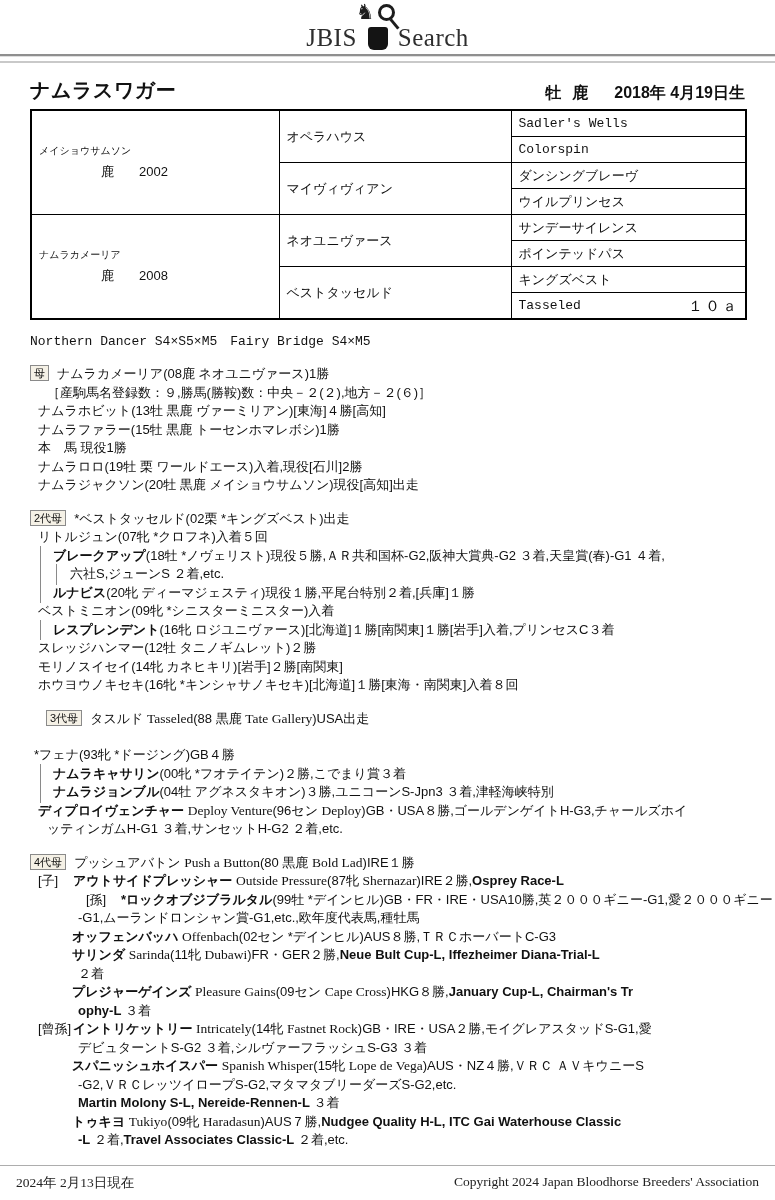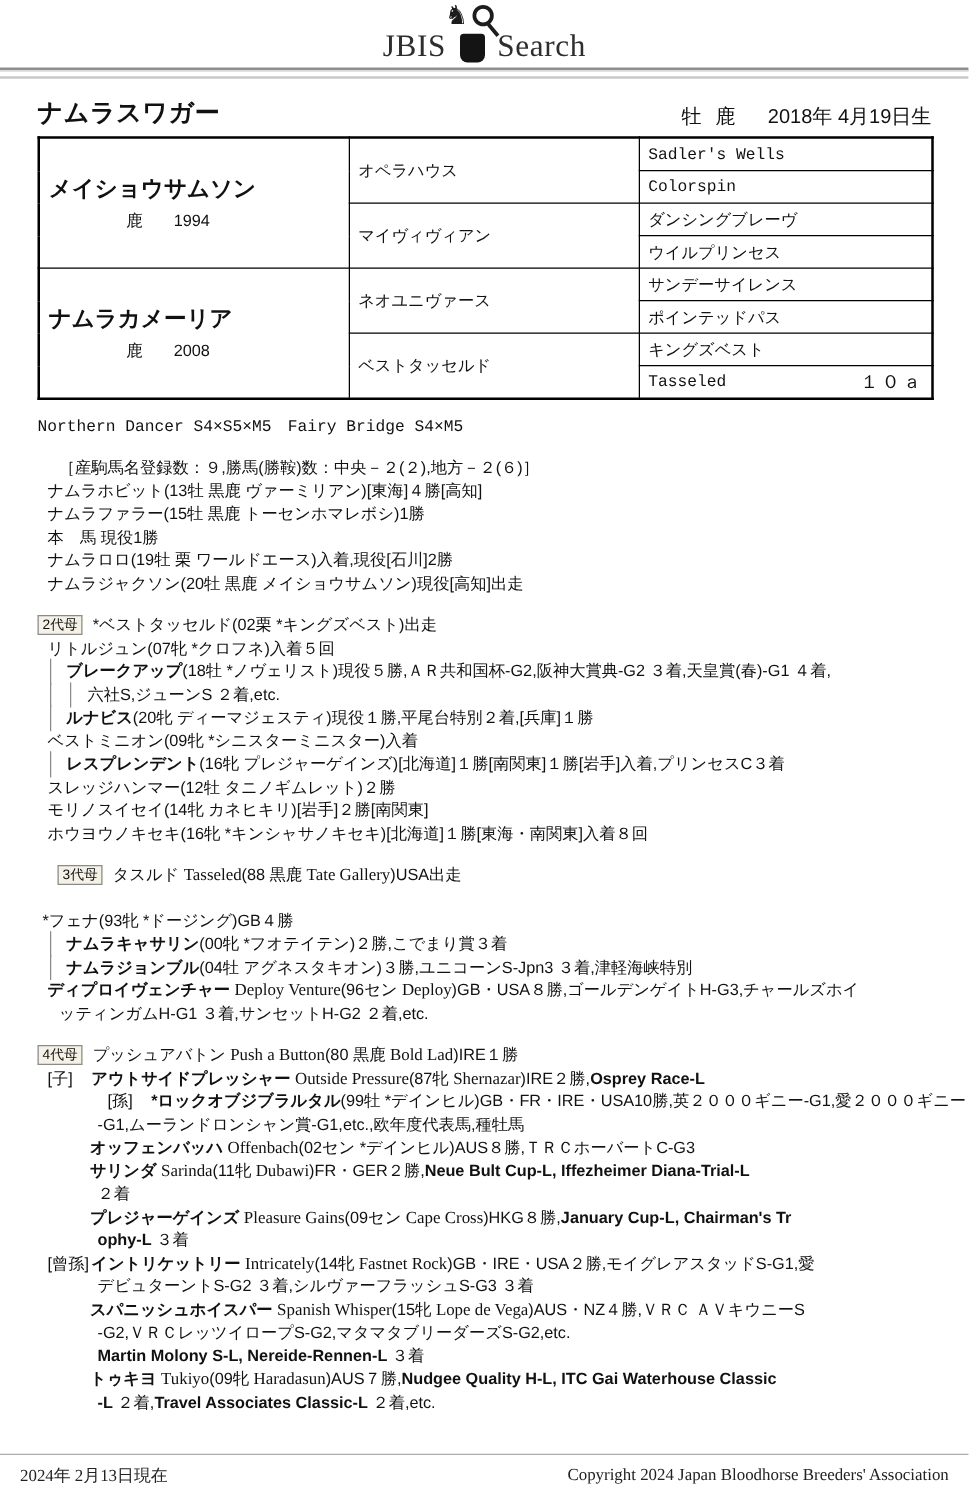--- a/index.html
+++ b/index.html
@@ -15,28 +15,28 @@
   .li-bucket{position:absolute;left:9px;bottom:2px;width:20px;height:23px;background:#141414;border-radius:3px 3px 6px 6px;}
   .li-horse{position:absolute;left:-3px;top:-2px;font-size:21px;font-style:normal;color:#1c1c1c;line-height:1;}
   .li-lens{position:absolute;right:4px;top:0;width:11px;height:11px;border:3px solid #1d1d1d;border-radius:50%;}
   .li-handle{position:absolute;right:3px;top:14px;width:3px;height:12px;background:#1d1d1d;transform:rotate(-40deg);}
   .rule1{height:2px;background:#8f8f8f;border-bottom:1px solid #dedede;margin-top:2px;}
   .rule2{height:2px;background:#c9c9c9;margin-top:4px;}
 
   
   .titlebar{display:flex;justify-content:space-between;align-items:flex-end;padding:0 30px;margin-top:14px;}
   .horse-title{font-size:20px;font-weight:bold;margin:0;letter-spacing:.5px;}
-  .birth-info{font-size:16px;font-weight:normal;white-space:nowrap;}
+  .birth-info{font-size:16px;font-weight:bold;white-space:nowrap;}
   .bi-coat{margin-left:11px;}
   .bi-birth{margin-left:26px;}
 
   
   table.pedigree{border-collapse:collapse;border:2px solid #000;margin:5px 30px 0;width:715px;table-layout:fixed;}
   .pedigree td{border:1px solid #000;font-size:13px;padding:0 7px;height:25px;vertical-align:middle;overflow:hidden;white-space:nowrap;}
-  .pname{font-weight:bold;font-size:18px;}
+  .pname{font-weight:normal;font-size:10px;}
   .pdetail{margin-top:5px;padding-left:62px;font-size:13px;}
   .pdetail .yr{margin-left:25px;}
   .latin{font-family:"Liberation Mono",monospace;font-size:12.5px;}
   .cell-rel{position:relative;}
   .famno{position:absolute;right:6px;top:50%;transform:translateY(-50%);font-size:15px;letter-spacing:2px;}
 
   
   .inbreeding{margin:12px 30px 15px;font-family:"Liberation Mono",monospace;font-size:13px;white-space:nowrap;}
 
   
@@ -85,21 +85,21 @@
   <table class="pedigree">
     <colgroup>
         <col style="width:248px">
         <col style="width:232px">
         <col style="width:235px">
       </colgroup>
     <tbody>
         <tr>
       <td rowspan="4">
         <div class="pname">メイショウサムソン</div>
-        <div class="pdetail"><span>鹿</span><span class="yr">1994</span></div>
+        <div class="pdetail"><span>鹿</span><span class="yr">2002</span></div>
       </td>
       <td rowspan="2">オペラハウス</td>
       <td class="latin">Sadler's Wells</td>
     </tr>
     <tr>
           <td class="latin">Colorspin</td>
         </tr>
     <tr>
       <td rowspan="2">マイヴィヴィアン</td>
       <td>ダンシングブレーヴ</td>
@@ -128,35 +128,36 @@
         <span class="famno">１０ａ</span>
       </td>
     </tr>
   </tbody>
     </table>
 
   <div class="inbreeding">Northern Dancer S4×S5×M5　Fairy Bridge S4×M5</div>
 
   <div id="family">
       <div class="fsec">
+        <div class="fline" style="padding-left: 0px;"><span class="sec-label">母</span><span>ナムラカメーリア(08鹿 ネオユニヴァース)1勝</span></div>
         <div class="fline" style="padding-left: 17px;"><span>［産駒馬名登録数：９,勝馬(勝鞍)数：中央－２(２),地方－２(６)］</span></div>
         <div class="fline" style="padding-left: 8px;"><span>ナムラホビット(13牡 黒鹿 ヴァーミリアン)[東海]４勝[高知]</span></div>
         <div class="fline" style="padding-left: 8px;"><span>ナムラファラー(15牡 黒鹿 トーセンホマレボシ)1勝</span></div>
         <div class="fline" style="padding-left: 8px;"><span>本　馬 現役1勝</span></div>
         <div class="fline" style="padding-left: 8px;"><span>ナムラロロ(19牡 栗 ワールドエース)入着,現役[石川]2勝</span></div>
         <div class="fline" style="padding-left: 8px;"><span>ナムラジャクソン(20牡 黒鹿 メイショウサムソン)現役[高知]出走</span></div>
       </div>
       <div class="fsec">
         <div class="fline" style="padding-left: 0px;"><span class="sec-label">2代母</span><span>*ベストタッセルド(02栗 *キングズベスト)出走</span></div>
         <div class="fline" style="padding-left: 8px;"><span>リトルジュン(07牝 *クロフネ)入着５回</span></div>
         <div class="fline" style="padding-left: 23px;"><i class="bar" style="left: 10px;"></i><span class="sb">ブレークアップ</span><span>(18牡 *ノヴェリスト)現役５勝,ＡＲ共和国杯-G2,阪神大賞典-G2 ３着,天皇賞(春)-G1 ４着,</span></div>
         <div class="fline" style="padding-left: 40px;"><i class="bar" style="left: 10px;"></i><i class="bar" style="left: 26px;"></i><span>六社S,ジューンS ２着,etc.</span></div>
         <div class="fline" style="padding-left: 23px;"><i class="bar" style="left: 10px;"></i><span class="sb">ルナビス</span><span>(20牝 ディーマジェスティ)現役１勝,平尾台特別２着,[兵庫]１勝</span></div>
         <div class="fline" style="padding-left: 8px;"><span>ベストミニオン(09牝 *シニスターミニスター)入着</span></div>
-        <div class="fline" style="padding-left: 23px;"><i class="bar" style="left: 10px;"></i><span class="sb">レスプレンデント</span><span>(16牝 プレジャーゲインズ)[北海道]１勝[南関東]１勝[岩手]入着,プリンセスC３着</span></div>
+        <div class="fline" style="padding-left: 23px;"><i class="bar" style="left: 10px;"></i><span class="sb">レスプレンデント</span><span>(16牝 ロジユニヴァース)[北海道]１勝[南関東]１勝[岩手]入着,プリンセスC３着</span></div>
         <div class="fline" style="padding-left: 8px;"><span>スレッジハンマー(12牡 タニノギムレット)２勝</span></div>
         <div class="fline" style="padding-left: 8px;"><span>モリノスイセイ(14牝 カネヒキリ)[岩手]２勝[南関東]</span></div>
         <div class="fline" style="padding-left: 8px;"><span>ホウヨウノキセキ(16牝 *キンシャサノキセキ)[北海道]１勝[東海・南関東]入着８回</span></div>
       </div>
       <div class="fsec">
         <div class="fline" style="padding-left: 16px;"><span class="sec-label">3代母</span><span>タスルド </span><span class="sf">Tasseled</span><span>(88 黒鹿 </span><span class="sf">Tate Gallery</span><span>)USA出走</span></div>
         <div class="fline" style="padding-left: 4px; margin-top: 18px;"><span>*フェナ(93牝 *ドージング)GB４勝</span></div>
         <div class="fline" style="padding-left: 23px;"><i class="bar" style="left: 10px;"></i><span class="sb">ナムラキャサリン</span><span>(00牝 *フオテイテン)２勝,こでまり賞３着</span></div>
         <div class="fline" style="padding-left: 23px;"><i class="bar" style="left: 10px;"></i><span class="sb">ナムラジョンブル</span><span>(04牡 アグネスタキオン)３勝,ユニコーンS-Jpn3 ３着,津軽海峡特別</span></div>
         <div class="fline" style="padding-left: 8px;"><span class="sb">ディプロイヴェンチャー</span><span> </span><span class="sf">Deploy Venture</span><span>(96セン </span><span class="sf">Deploy</span><span>)GB・USA８勝,ゴールデンゲイトH-G3,チャールズホイ</span></div>

